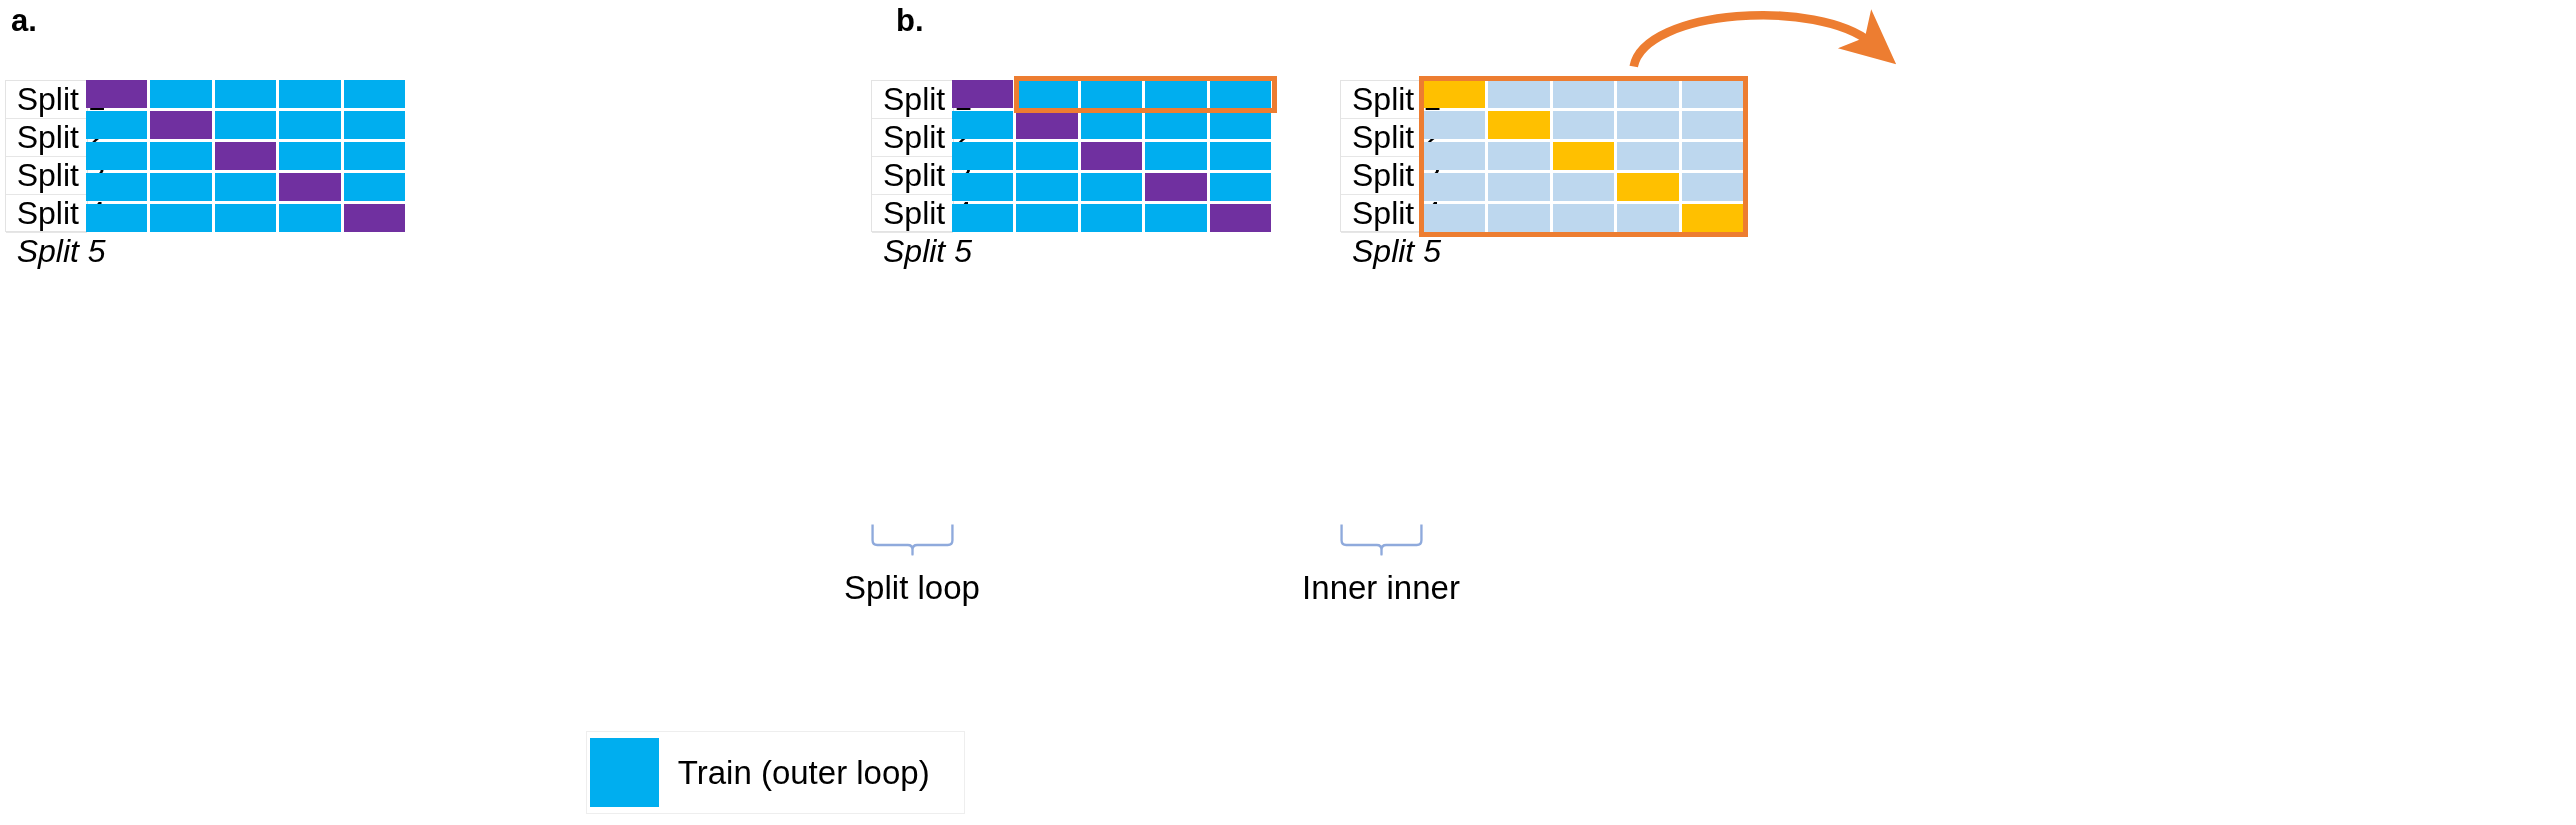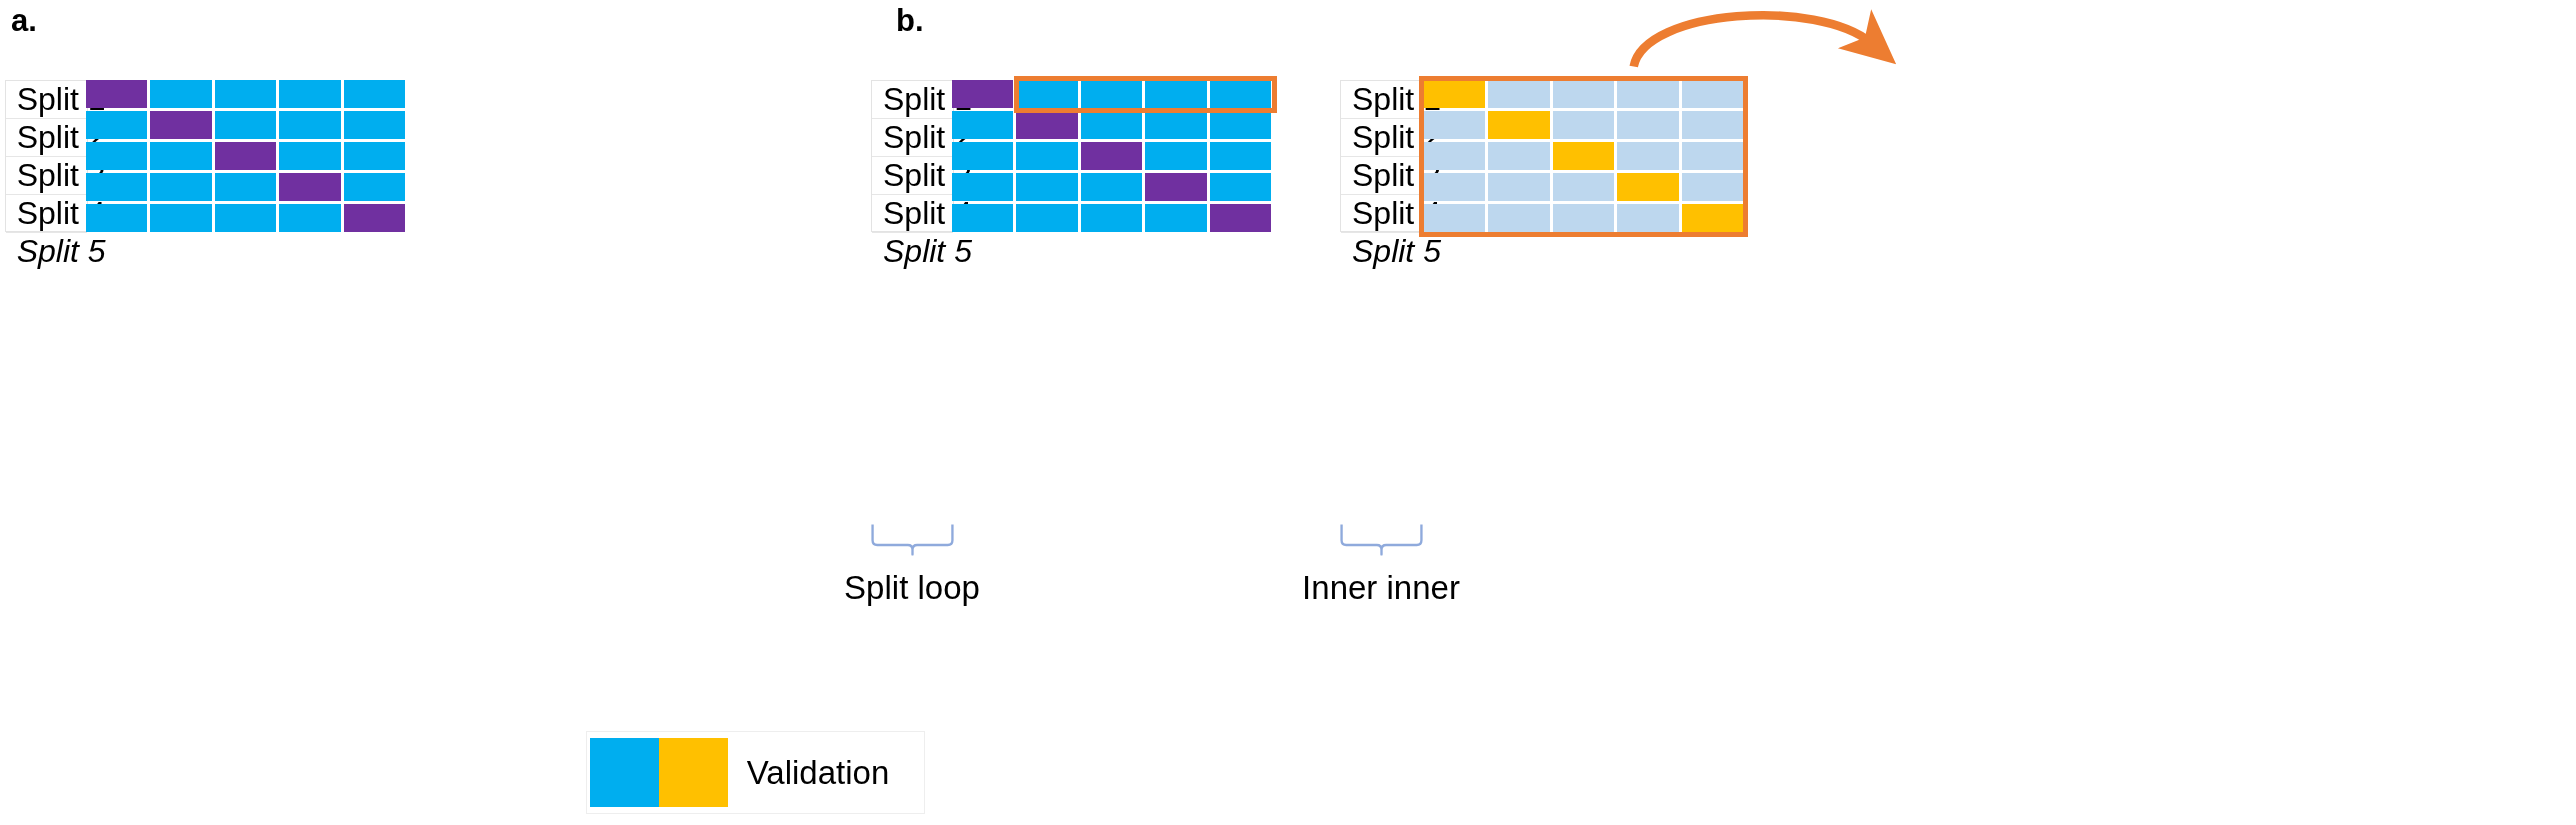--- a/index.html
+++ b/index.html
@@ -255,19 +255,16 @@
   <svg width="83" height="33" viewBox="0 0 106 42">
     <path d="M2,2 L2,22 Q2,28 8,28 L47,28 Q53,28 53,34 L53,40
              L53,34 Q53,28 59,28 L98,28 Q104,28 104,22 L104,2" fill="none" stroke="#8FAADC" stroke-width="3" stroke-linejoin="round"></path>
   </svg>
 </div>
 <div class="loop-caption" style="left:1225px; top:569px; width:312px;">Inner inner</div>
 
 <div id="legend">
     <div class="legend-item">
       <div class="legend-swatch" style="background: rgb(0, 174, 239);"></div>
+      <div class="legend-label">Train (outer loop)</div>
     </div>
-    <div class="legend-item">
-      <div class="legend-swatch" style="background: rgb(255, 192, 0);"></div>
-      <div class="legend-label">Validation</div>
-    </div>
   </div>
 
 
 </body></html>

